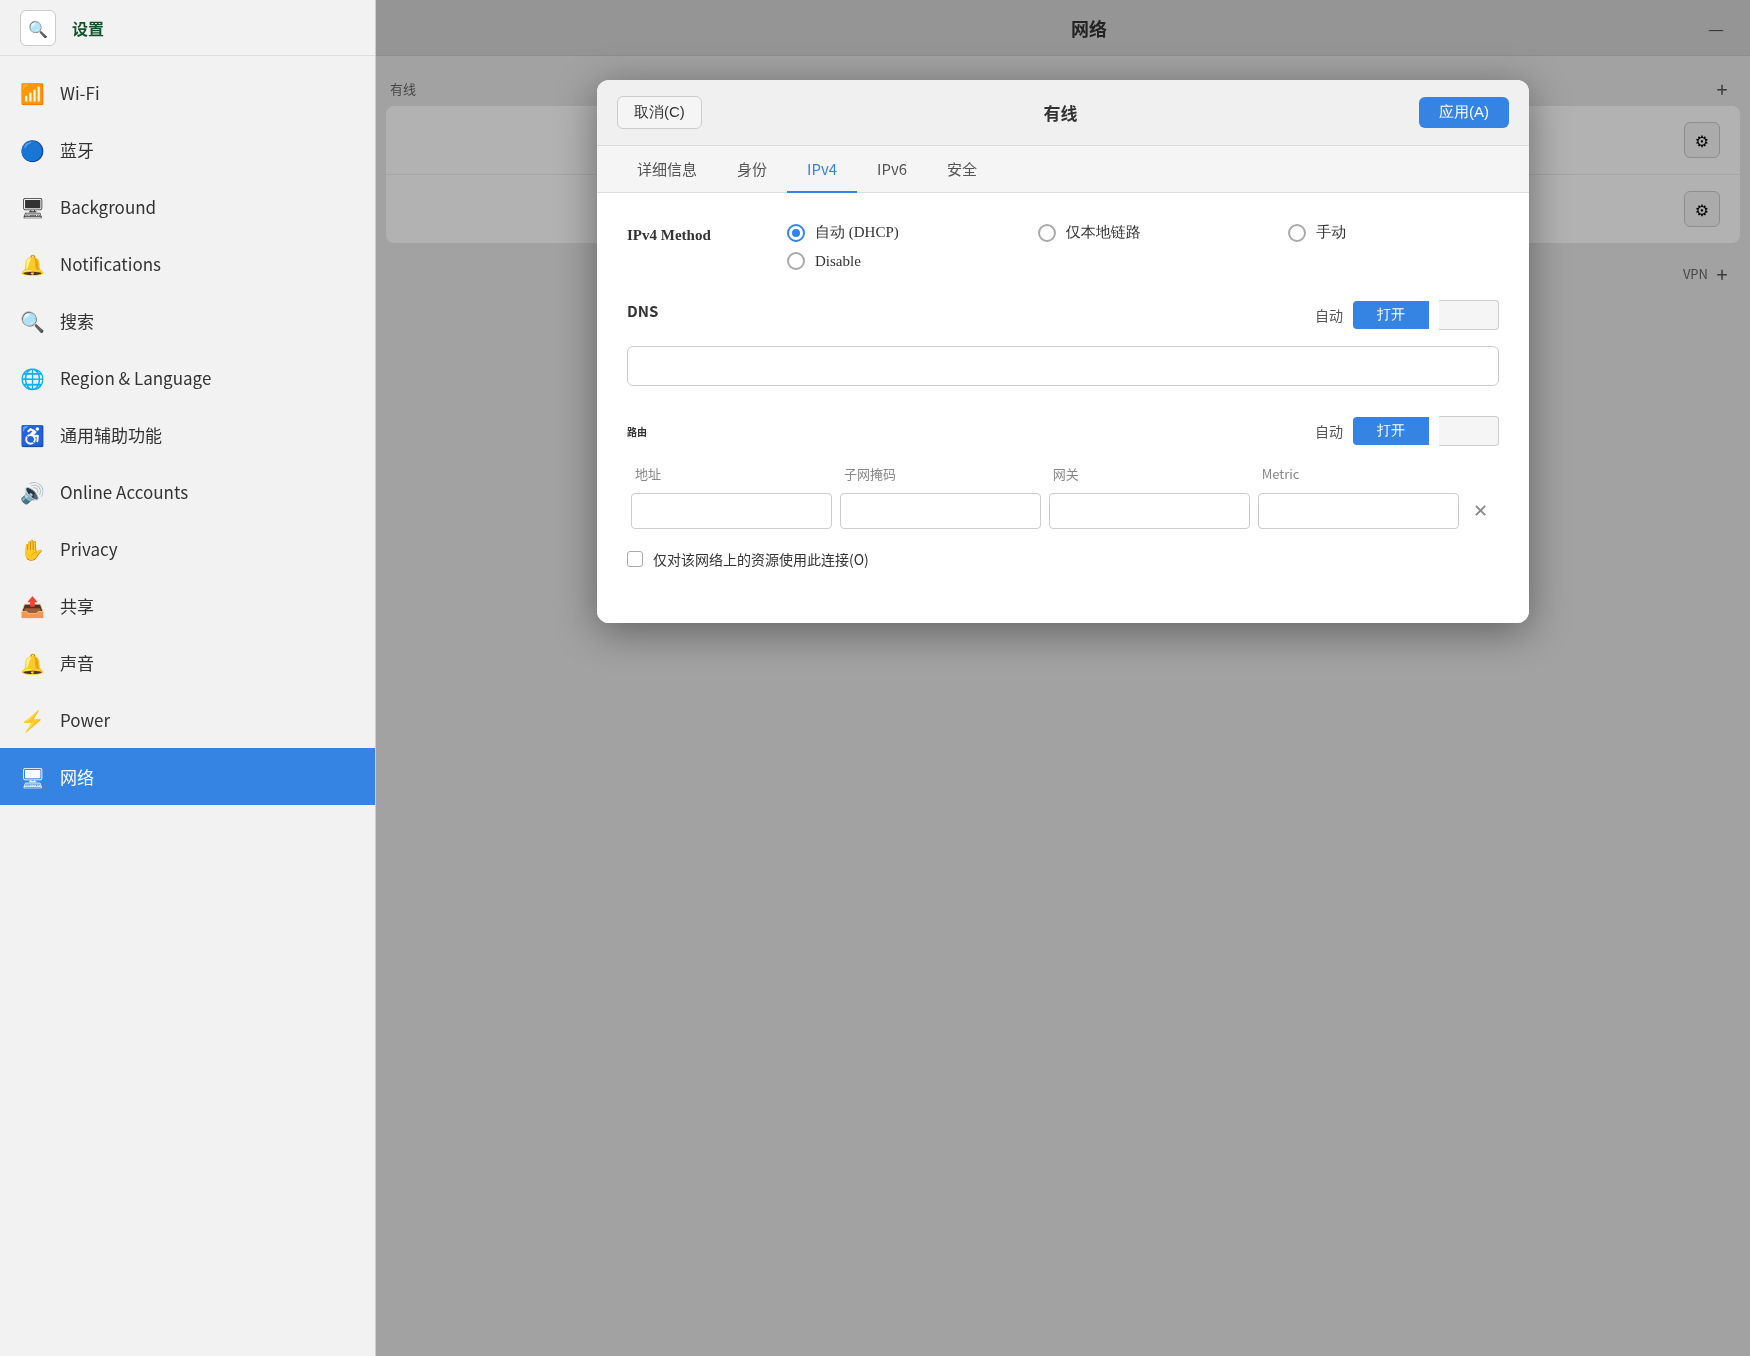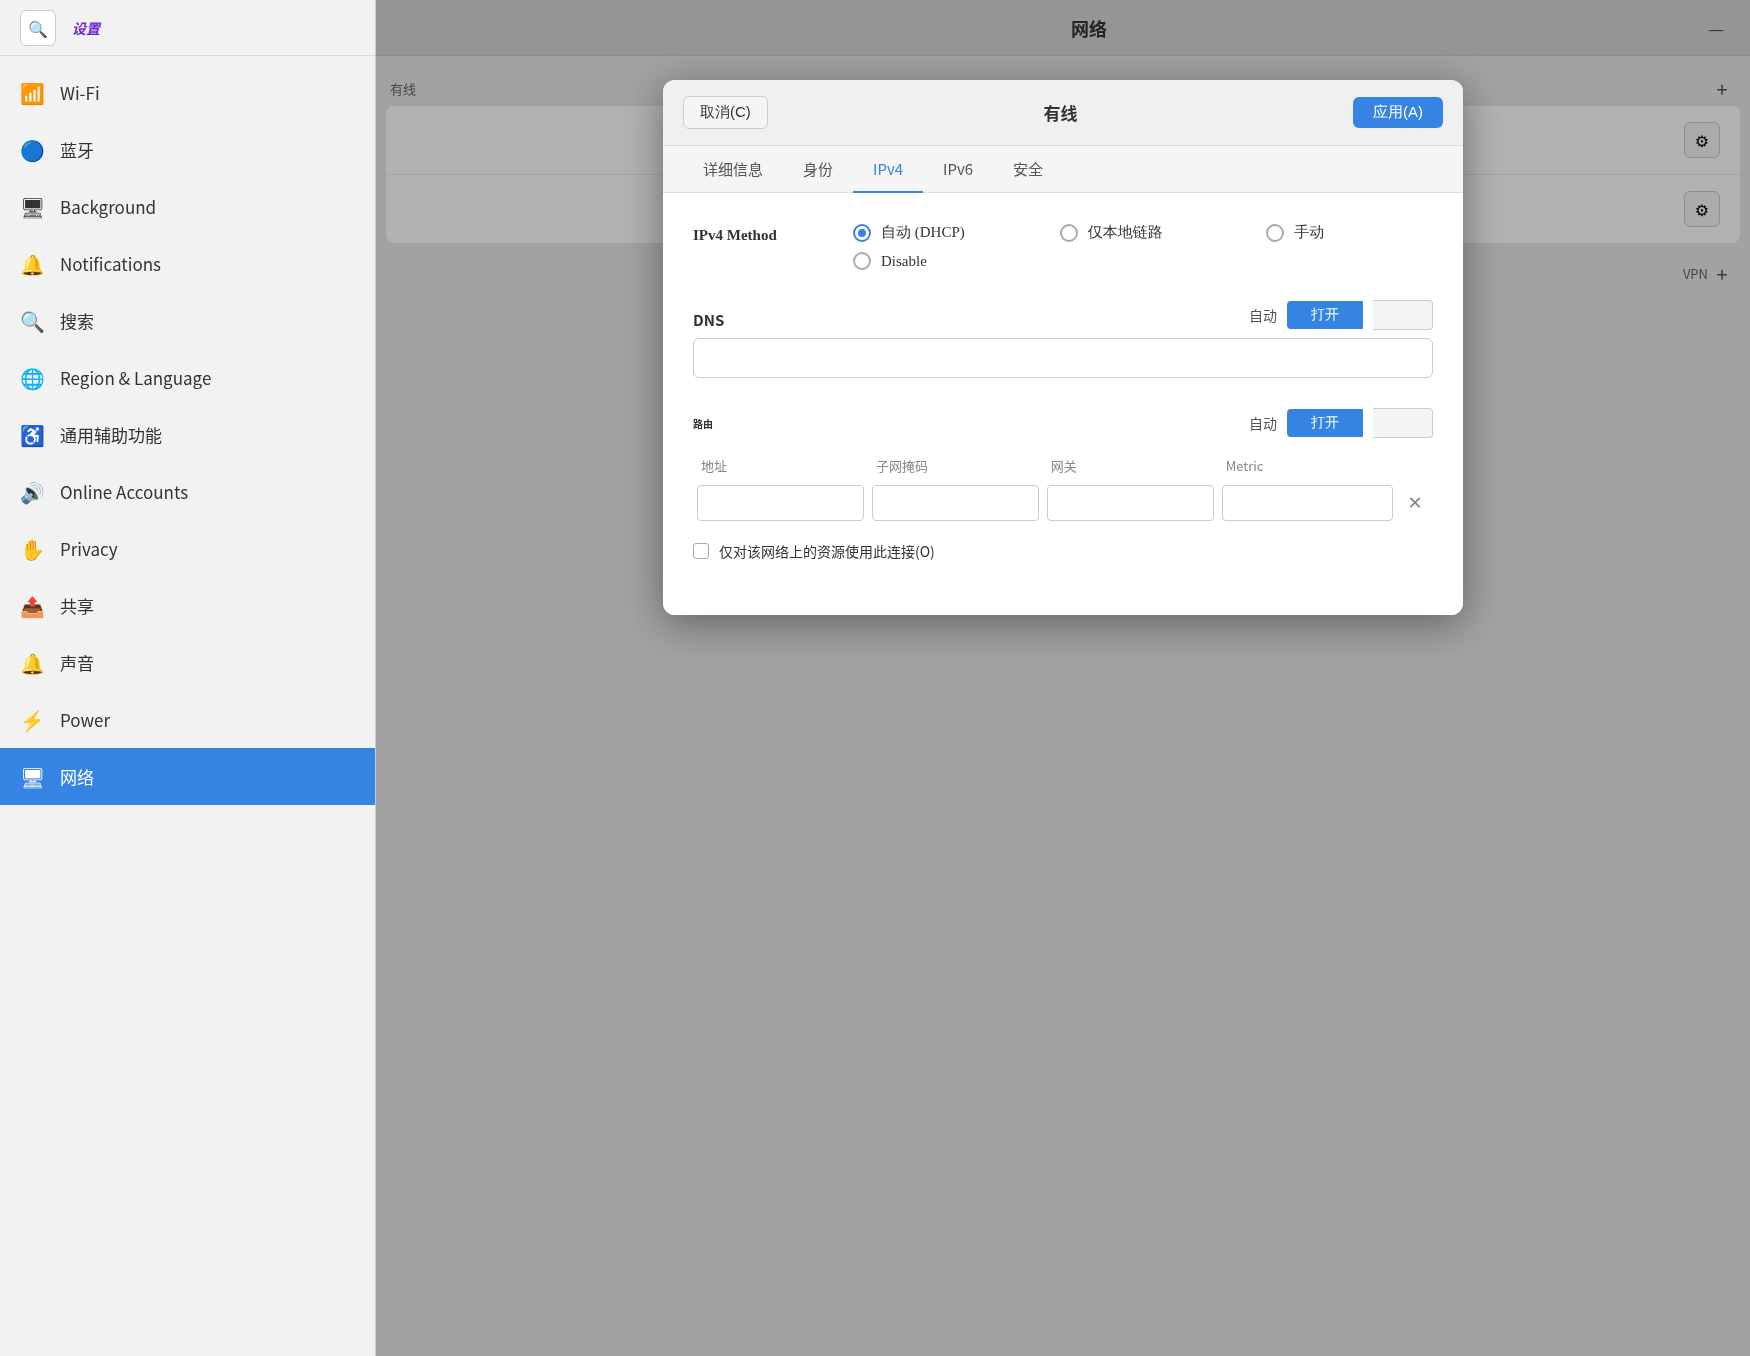--- a/index.html
+++ b/index.html
@@ -46,24 +46,23 @@
       background: #fff;
       display: flex;
       align-items: center;
       justify-content: center;
       cursor: pointer;
       margin-right: 16px;
       flex-shrink: 0;
     }
 
     .sidebar-title {
-      font-size: 14px;
+      font-size: 16px;
       font-weight: 600;
-      color: #6d28d9;
-      font-style: italic;
+      color: #14532d;
     }
 
     .sidebar-items {
       flex: 1;
       overflow-y: auto;
       padding: 8px 0;
     }
 
     .sidebar-item {
       display: flex;
@@ -190,21 +189,21 @@
       bottom: 0;
       background: rgba(0,0,0,0.3);
       display: flex;
       align-items: flex-start;
       justify-content: center;
       padding-top: 80px;
       z-index: 100;
     }
 
     .modal {
-      width: 800px;
+      width: 932px;
       background: #f5f5f5;
       border-radius: 12px;
       box-shadow: 0 8px 40px rgba(0,0,0,0.4);
       overflow: hidden;
     }
 
     .modal-header {
       display: flex;
       align-items: center;
       justify-content: space-between;
@@ -325,23 +324,23 @@
       border-radius: 50%;
     }
 
     
     .dns-section {
       margin-bottom: 24px;
     }
 
     .dns-header {
       display: flex;
-      align-items: flex-end;
+      align-items: flex-start;
       justify-content: space-between;
-      margin-bottom: 8px;
+      margin-bottom: 16px;
     }
 
     .dns-label {
       font-size: 15px;
       font-weight: 600;
       color: #333;
     }
 
     .auto-toggle-group {
       display: flex;

